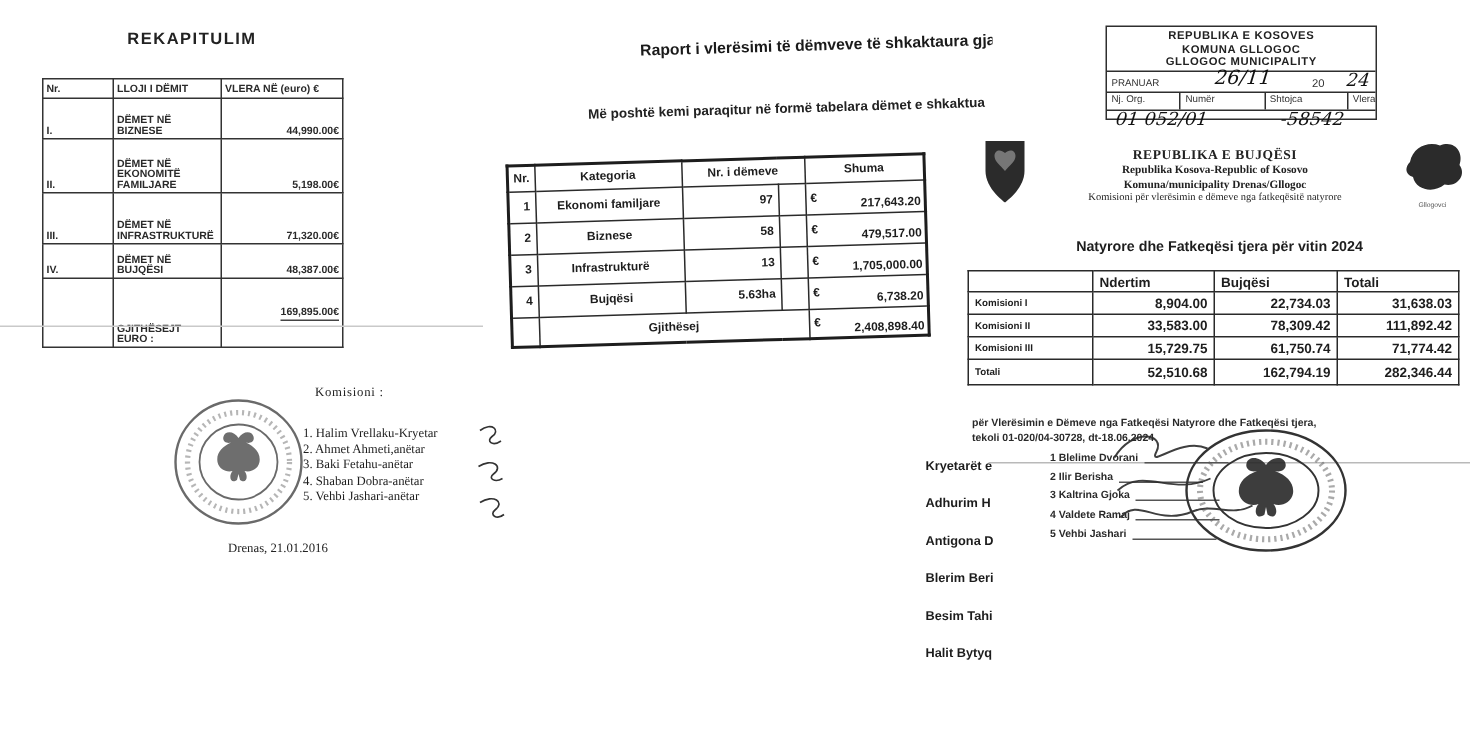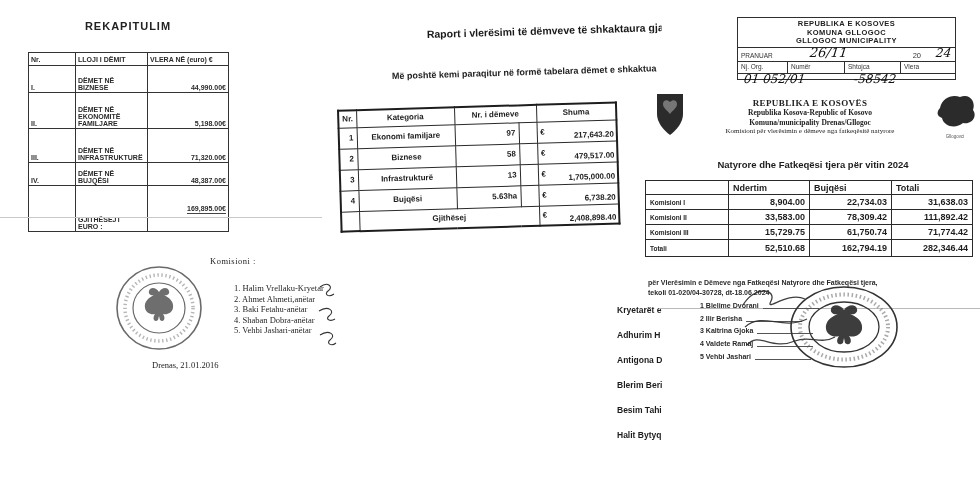--- a/index.html
+++ b/index.html
@@ -14,21 +14,21 @@
                   border-collapse:collapse; table-layout:fixed; }
   table.l-table td, table.l-table th { border:1px solid #333; font-size:7px; font-weight:bold;
                   color:#2a2a2a; padding:1px 2px; vertical-align:bottom; text-align:left; }
   table.l-table th { vertical-align:middle; height:13px; }
   table.l-table td.val { text-align:right; }
   table.l-table span.wrapcap { display:inline-block; width:54px; }
   .l-scanline { left:0; top:217px; width:322px; height:1px; background:#c9c9c9; }
   .l-komisioni { left:210px; top:256px; font-family:"Liberation Serif",serif;
                  font-size:8.5px; color:#222; letter-spacing:.5px;text-align:right; }
   .l-members { left:202px; top:283px; font-family:"Liberation Serif",serif;
-               font-size:8.5px; line-height:10.5px; color:#1e1e1e; list-style:none;margin-left:32px; }
+               font-size:8.5px; line-height:10.5px; color:#1e1e1e; list-style:none; }
   .l-date { left:152px; top:360px; font-family:"Liberation Serif",serif; font-size:8.5px; color:#222; }
 
   
   .m-doc { left:330px; top:0; width:335px; height:470px; transform:rotate(-1.7deg);
            transform-origin:50% 30%; overflow:hidden; }
   .m-title { position:absolute; left:100px; top:26px; width:236px; white-space:nowrap;
              overflow:hidden; font-weight:bold; font-size:10.5px; color:#1a1a1a; }
   .m-subtitle { position:absolute; left:64px; top:68px; width:268px; white-space:nowrap;
              overflow:hidden; font-weight:bold; font-size:9px; color:#222; }
   table.m-table { position:absolute; left:8px; top:105px; width:278px;
@@ -38,21 +38,21 @@
   table.m-table th { font-size:8px; text-align:center; }
   table.m-table td.num { text-align:right; }
   table.m-table td.cat { text-align:center; }
   table.m-table td.eur { border-right:none; text-align:left; width:12px; padding-right:0; }
   .m-partials { left:617px; top:298px; width:46px; font-size:8.5px; font-weight:bold;
                 color:#1d1d1d; line-height:25px; white-space:nowrap; overflow:visible; }
   .m-partials div { height:25px; }
   .m-kryetar-line { left:659px; top:308px; width:321px; height:1px; background:#b9b9b9; }
 
   
-  .r-box { left:737px; top:17px; width:219px; height:63px; border:1.5px solid #2e2e2e; background:#fff; }
+  .r-box { left:737px; top:17px; width:181px; height:63px; border:1.5px solid #2e2e2e; background:#fff; }
   .r-box .head { text-align:center; font-weight:bold; font-size:7.5px; line-height:8.6px;
                  letter-spacing:.4px; padding-top:2px; border-bottom:1px solid #2e2e2e;
                  padding-bottom:1px; color:#222; }
   .r-box .pranuar { position:relative; height:14px; border-bottom:1px solid #2e2e2e; }
   .r-box .pranuar .lbl { position:absolute; left:3px; top:4px; font-size:6.5px; color:#333; }
   .r-box .pranuar .yr  { position:absolute; right:34px; top:3px; font-size:7.5px; color:#333; }
   .hand { font-family:"DejaVu Serif", serif; font-style:italic; color:#111;
           transform:skewX(-6deg); display:inline-block; }
   .r-box .pranuar .h-date { position:absolute; left:72px; top:-3px; font-size:13px; }
   .r-box .pranuar .h-yr   { position:absolute; right:4px; top:-2px; font-size:12px; }
@@ -258,21 +258,21 @@
     <span class="hand h-right">-58542</span>
   </div>
 </div>
 
 <svg class="stamp" style="left:654px;top:92px" width="32" height="46" viewBox="0 0 32 46">
   <path d="M3 2 H29 V22 C29 34 16 43 16 43 C16 43 3 34 3 22 Z" fill="#2b2b2b"></path>
   <path d="M16 10 C13 7 9 8 9 12 C9 16 13 18 16 22 C19 18 23 16 23 12 C23 8 19 7 16 10 Z" fill="#8a8a8a" opacity="0.8"></path>
 </svg>
 
 <div class="abs r-header">
-  <div class="h1">REPUBLIKA E KOSOVËS</div>
+  <div class="h1">REPUBLIKA E BUJQËSI</div>
   <div class="h2">Republika Kosova-Republic of Kosovo</div>
   <div class="h3">Komuna/municipality Drenas/Gllogoc</div>
   <div class="h4">Komisioni për vlerësimin e dëmeve nga fatkeqësitë natyrore</div>
 </div>
 
 <svg class="stamp" style="left:932px;top:90px" width="46" height="52" viewBox="0 0 46 52">
   <path d="M8 18 C10 8 20 4 28 7 C38 3 44 12 41 20 C46 27 39 35 31 33 C24 39 12 37 10 28 C4 26 5 21 8 18 Z" fill="#2b2b2b"></path>
 </svg>
 <div class="abs" style="left:930px;top:134px;width:50px;text-align:center;font-size:4.5px;color:#555">Gllogovci</div>
 

